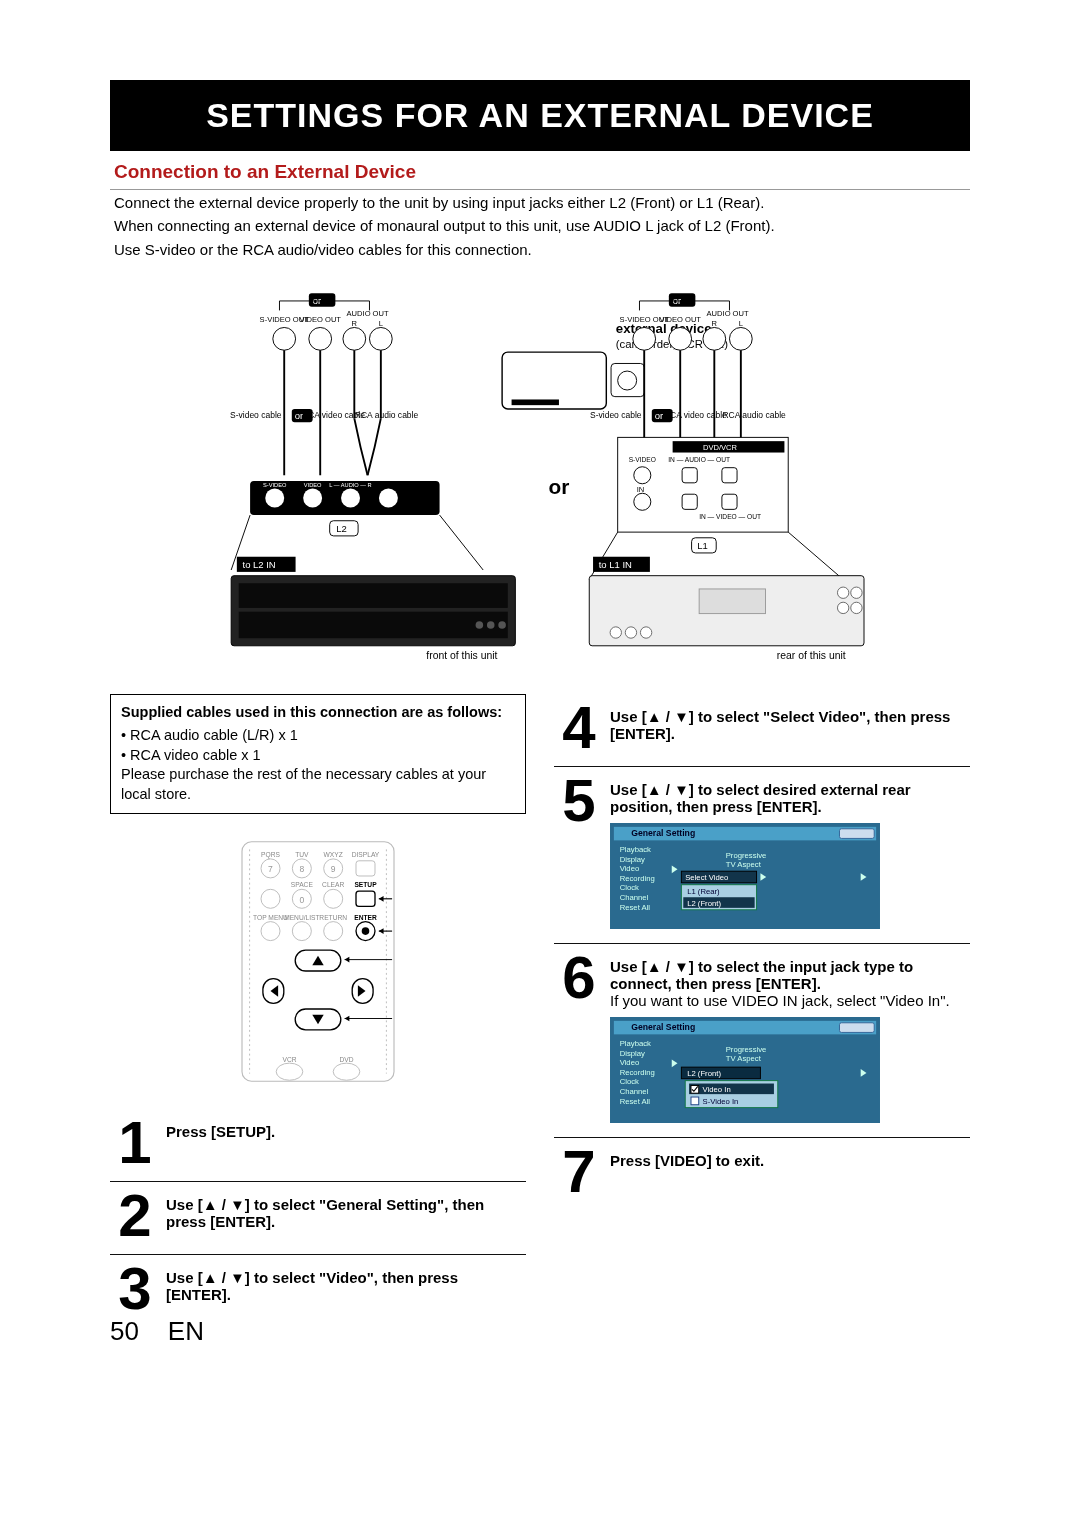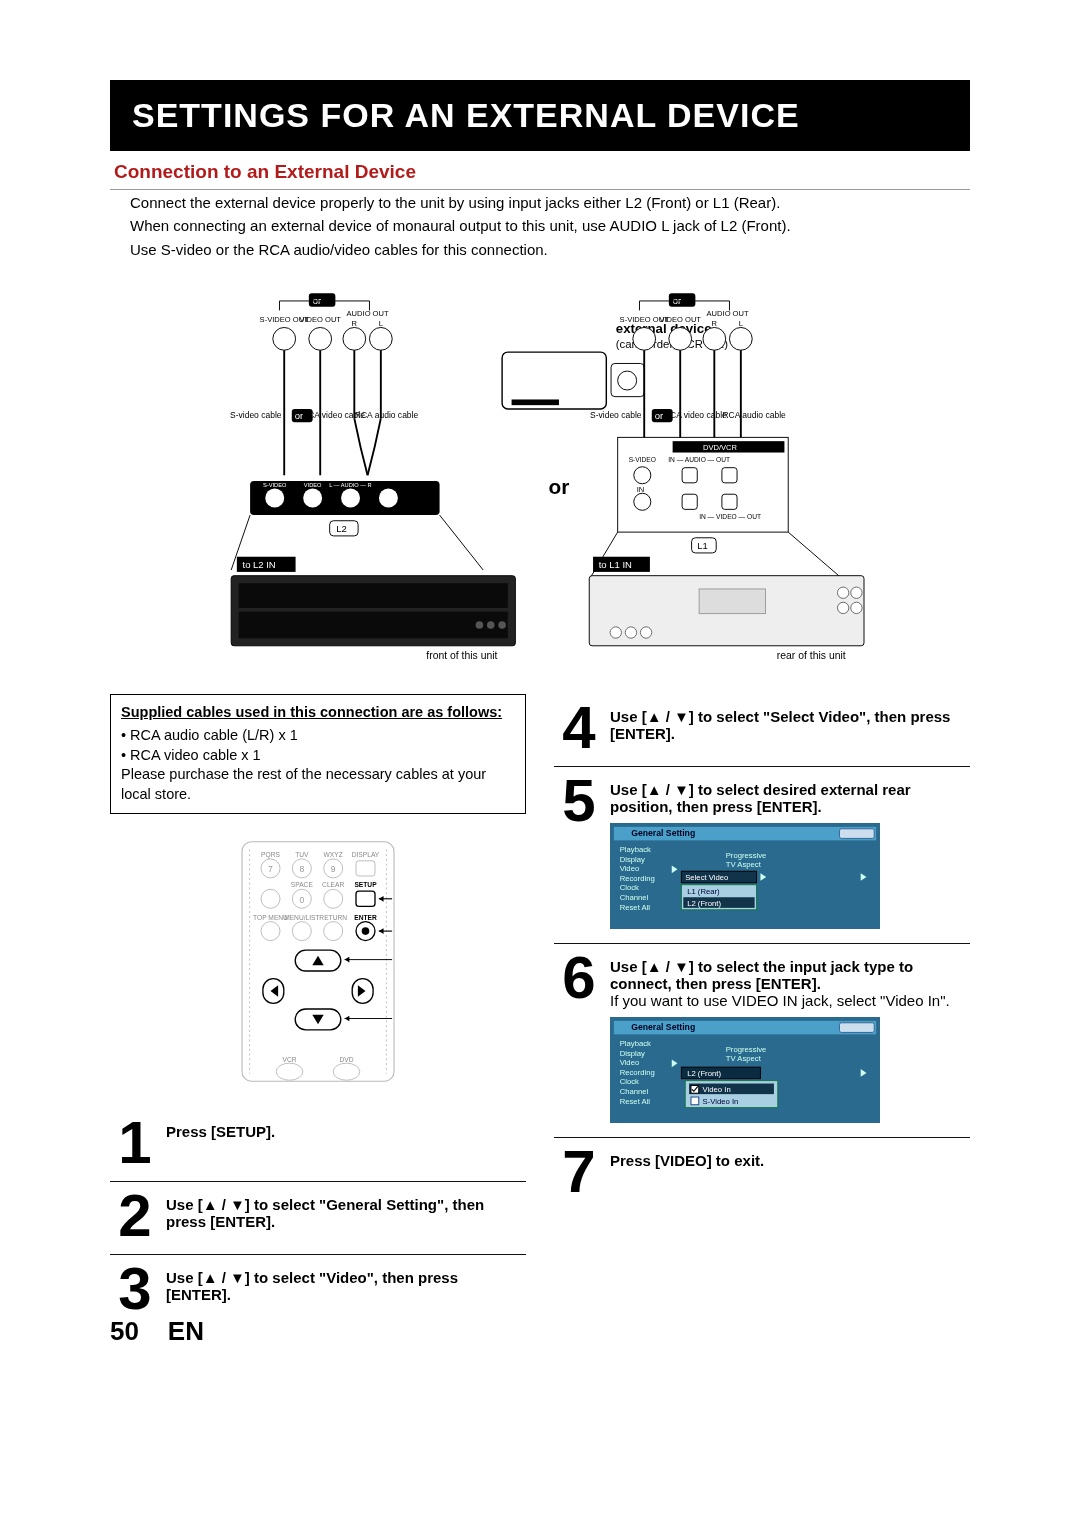--- a/index.html
+++ b/index.html
@@ -15,33 +15,33 @@
     box-sizing: border-box;
     position: relative;
   }
   .title-bar {
     background: #000;
     color: #fff;
     font-weight: 800;
     font-size: 34px;
     padding: 14px 20px;
     border: 2px solid #000;
-    text-align: left;
+    text-align: center;
     letter-spacing: 1px;
   }
   .subtitle {
     color: #b31b1b;
     font-weight: 700;
     font-size: 19px;
     margin-top: 6px;
     padding: 4px 0 6px 4px;
     border-bottom: 1px solid #999;
   }
   .intro p {
-    margin: 3px 20px;
+    margin: 3px 4px;
     font-size: 15px;
     line-height: 1.35;
   }
   .diagram-wrap {
     margin-top: 10px;
     text-align: center;
   }
   .diagram-wrap svg {
     width: 720px;
     height: 420px;
@@ -55,21 +55,20 @@
   }
   .supplied-box {
     border: 1px solid #000;
     padding: 8px 10px;
     font-size: 14.5px;
     line-height: 1.35;
     margin-bottom: 24px;
   }
   .supplied-box .hdr {
     font-weight: 700;
-    text-decoration: underline;
     font-size: 14.5px;
     margin-bottom: 4px;
   }
   .remote-box {
     text-align: center;
     margin-bottom: 20px;
   }
   .remote-box svg {
     width: 190px;
     height: auto;
@@ -101,21 +100,21 @@
   }
   .screenshot svg {
     width: 270px;
     height: auto;
     display: block;
   }
   .pagefoot {
     position: absolute;
     bottom: 40px;
     left: 110px;
-    font-weight: 700;
+    font-weight: 400;
     font-size: 26px;
   }
 </style>
 </head>
 <body>
 
 <div class="page">
 
   <div class="title-bar">SETTINGS FOR AN EXTERNAL DEVICE</div>
   <div class="subtitle">Connection to an External Device</div>

